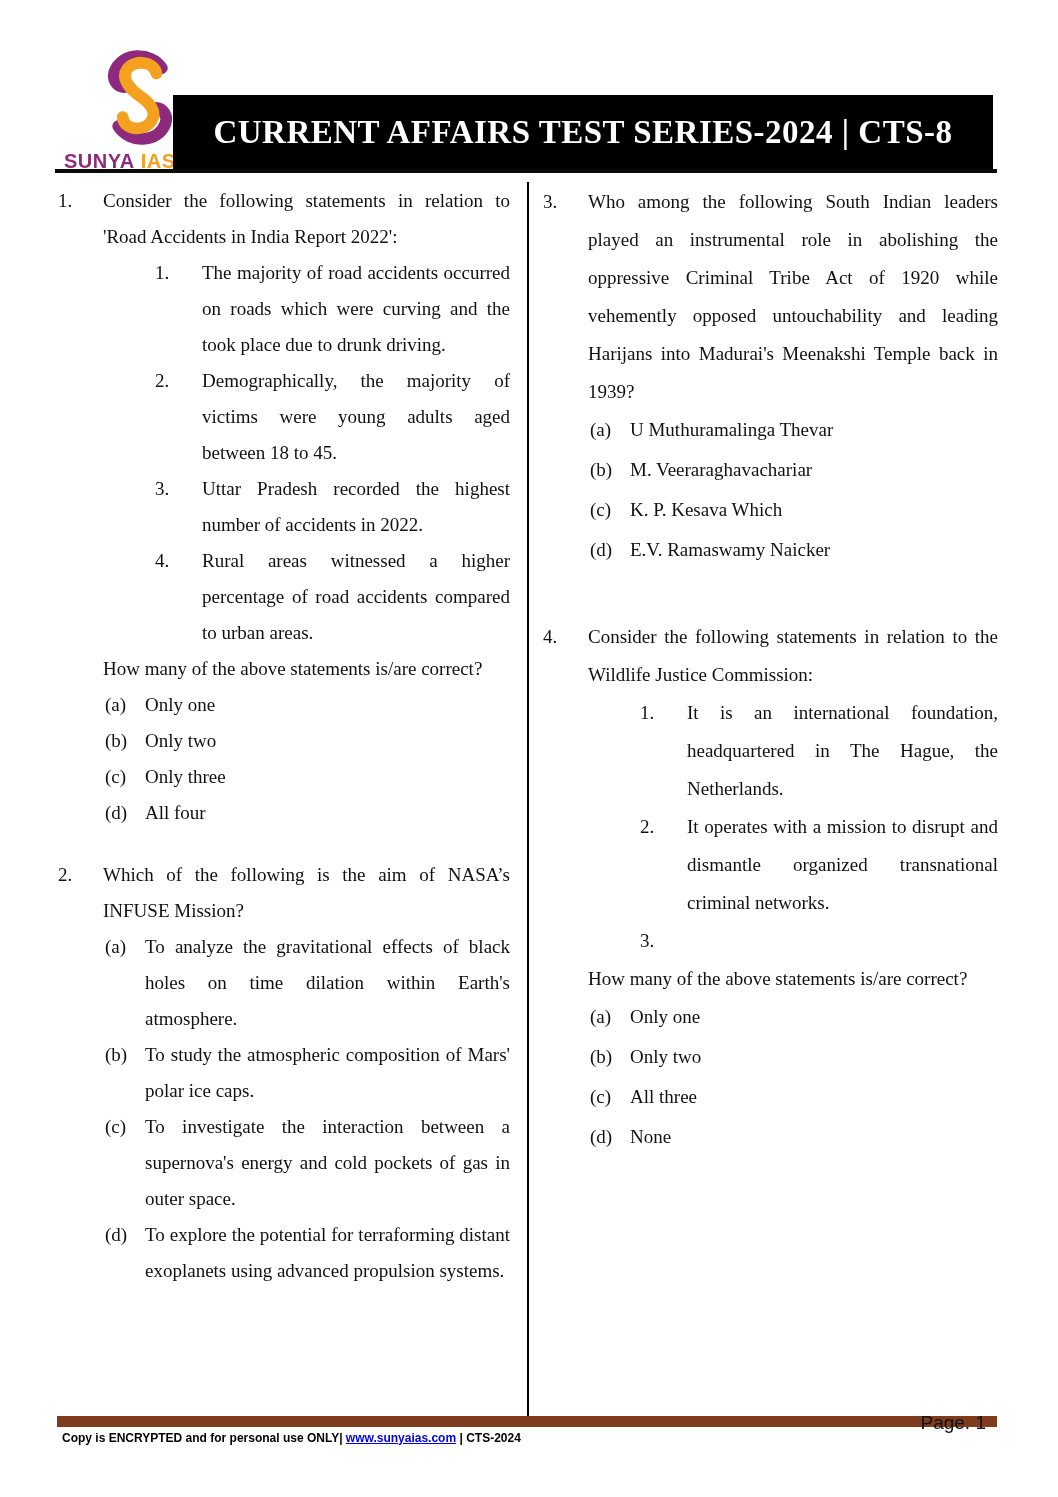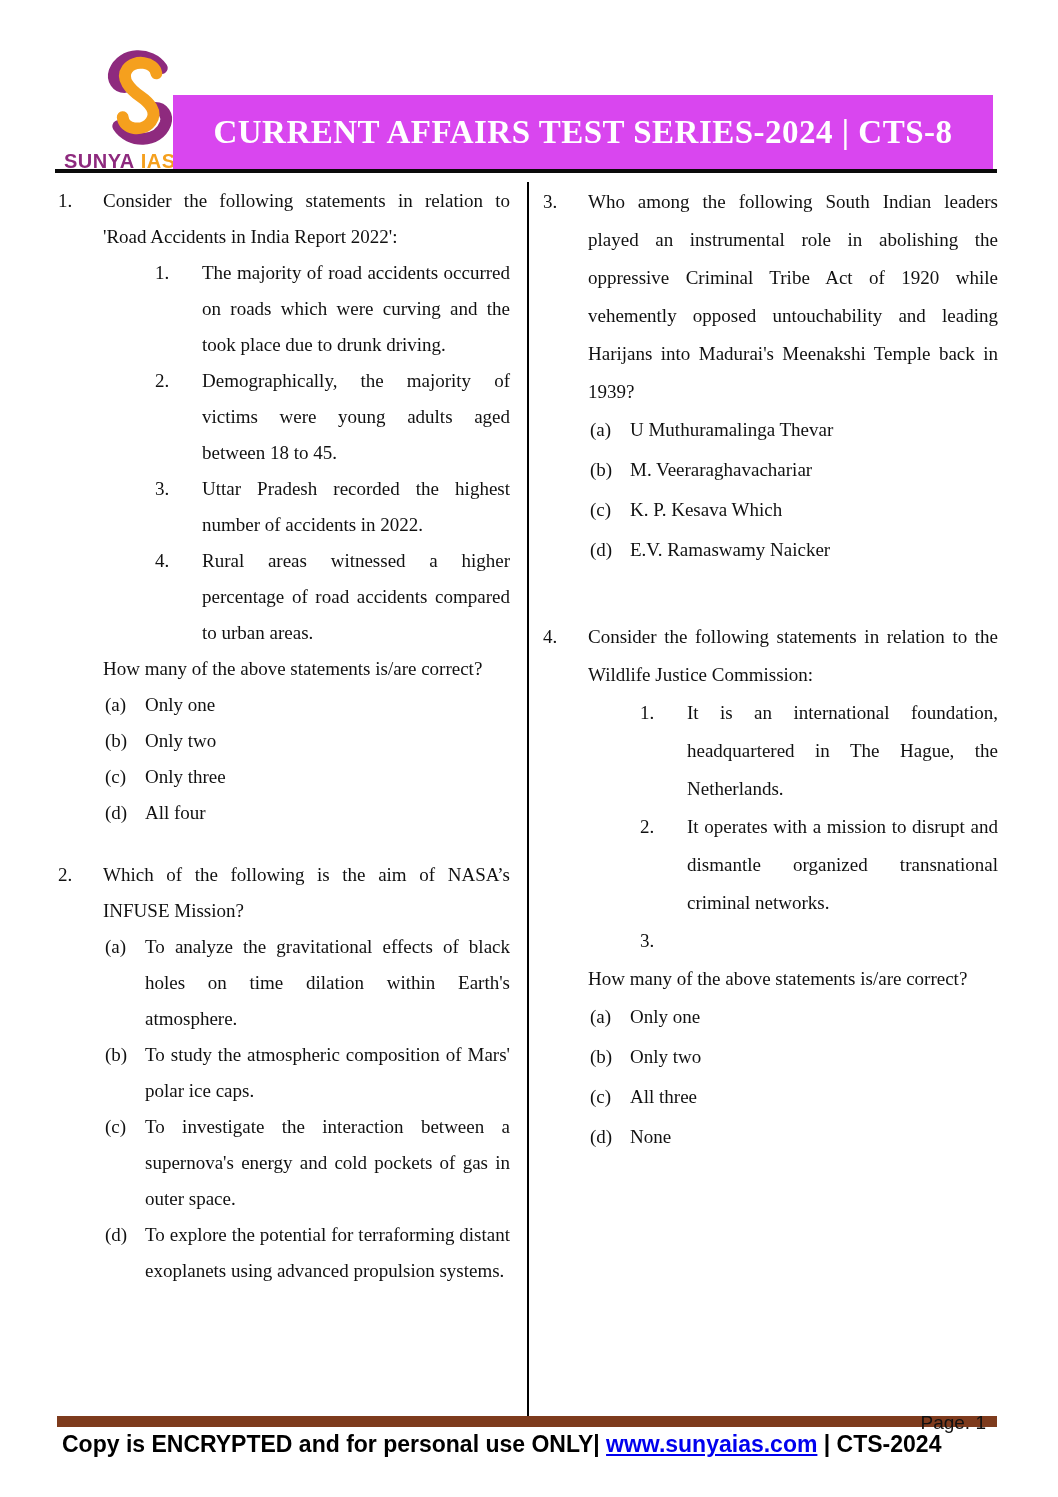--- a/index.html
+++ b/index.html
@@ -10,21 +10,21 @@
 
   
   .logo { position:absolute; left:64px; top:48px; width:152px; text-align:left; }
   .logo-swirl { display:block; margin:0 auto; }
   .logo-text { font-family:"Liberation Sans", sans-serif; font-weight:bold; font-size:20px; letter-spacing:0.5px; margin-top:2px; white-space:nowrap; }
   .logo-sunya { color:#8E2A7E; margin-right:6px; }
   .logo-ias  { color:#F5A01E; }
 
   .banner {
     position:absolute; left:173px; top:95px; width:820px; height:74px;
-    background:#d946ef; color:#ffffff; display:flex; align-items:center; justify-content:center;
+    background:#000000; color:#ffffff; display:flex; align-items:center; justify-content:center;
     font-family:"Liberation Serif", serif; font-weight:bold; font-size:33px; letter-spacing:0.5px;
     white-space:nowrap;
   }
   .header-rule { position:absolute; left:55px; top:169px; width:942px; height:4px; background:#0a0a0a; }
 
   
   .col-divider { position:absolute; left:527px; top:182px; width:2px; height:1234px; background:#000; }
   .column { position:absolute; top:183px; font-size:19px; }
   .col-left  { left:58px;  width:452px; line-height:36px; }
   .col-right { left:543px; width:455px; line-height:38px; }
@@ -40,21 +40,21 @@
   .st-text { flex:1; min-width:0; text-align:justify; }
   .opt { display:flex; margin-left:2px; }
   .col-right .opt { margin-bottom:2px; }
   .opt-letter { flex:none; width:40px; }
   .opt-text { flex:1; min-width:0; text-align:justify; }
 
   
   .footer-bar { position:absolute; left:57px; top:1416px; width:940px; height:11px; background:#7E3B1D; }
   .footer-note {
     position:absolute; left:62px; top:1431px;
-    font-family:"Liberation Sans", sans-serif; font-weight:bold; font-size:23px; color:#000;
+    font-family:"Liberation Sans", sans-serif; font-weight:bold; font-size:12px; color:#000;
     white-space:pre;
   }
   .footer-link { color:#0000EE; text-decoration:underline; cursor:pointer; }
   .page-num {
     position:absolute; right:72px; top:1412px;
     font-family:"Liberation Sans", sans-serif; font-size:19px; color:#111;
   }
 </style>
 </head>
 <body>

